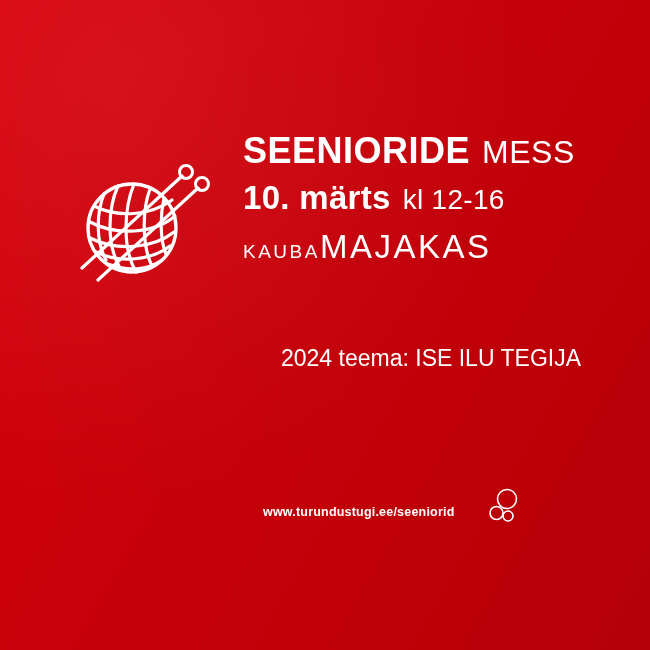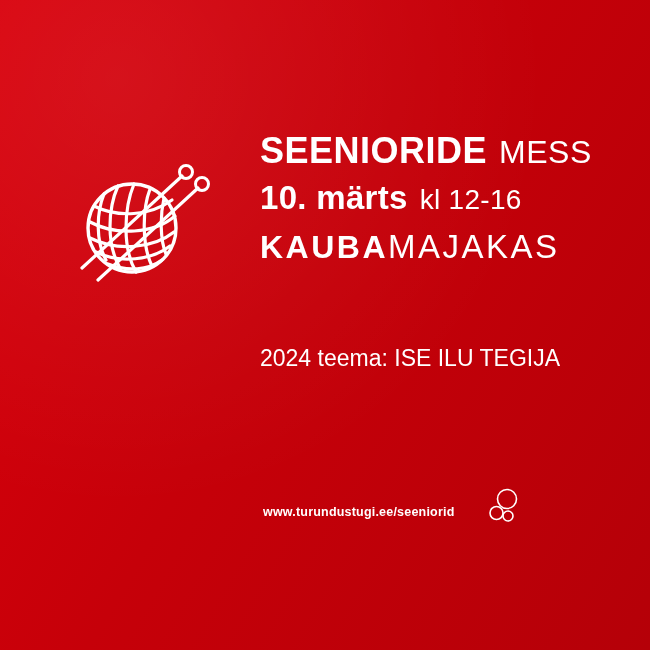--- a/index.html
+++ b/index.html
@@ -32,21 +32,21 @@
   .yarn-wrap {
     position: absolute;
     left: 62px;
     top: 138px;
     width: 160px;
     height: 160px;
   }
 
   .text-block {
     position: absolute;
-    left: 260px;
+    left: 243px;
     top: 133px;
     width: 380px;
   }
 
   .line-title {
     color: #ffffff;
     line-height: 1.0;
     white-space: nowrap;
   }
   .line-title .strong {
@@ -80,35 +80,36 @@
     margin-top: 8px;
   }
 
   .line-venue {
     color: #ffffff;
     margin-top: 16px;
     white-space: nowrap;
     line-height: 1.0;
   }
   .line-venue .light {
-    font-weight: bold;
-    font-size: 32px;
+    font-weight: normal;
+    font-size: 19px;
     letter-spacing: 2.5px;
   }
   .line-venue .strong {
     font-weight: normal;
     font-size: 33px;
     letter-spacing: 2.5px;
   }
 
   .sub-block {
     position: absolute;
-    left: 260px;
+    left: 236px;
     top: 342px;
     width: 390px;
+    text-align: center;
   }
   .sub-line {
     color: #ffffff;
     font-size: 23px;
     font-weight: normal;
     line-height: 1.42;
     white-space: nowrap;
   }
 
   .footer {

